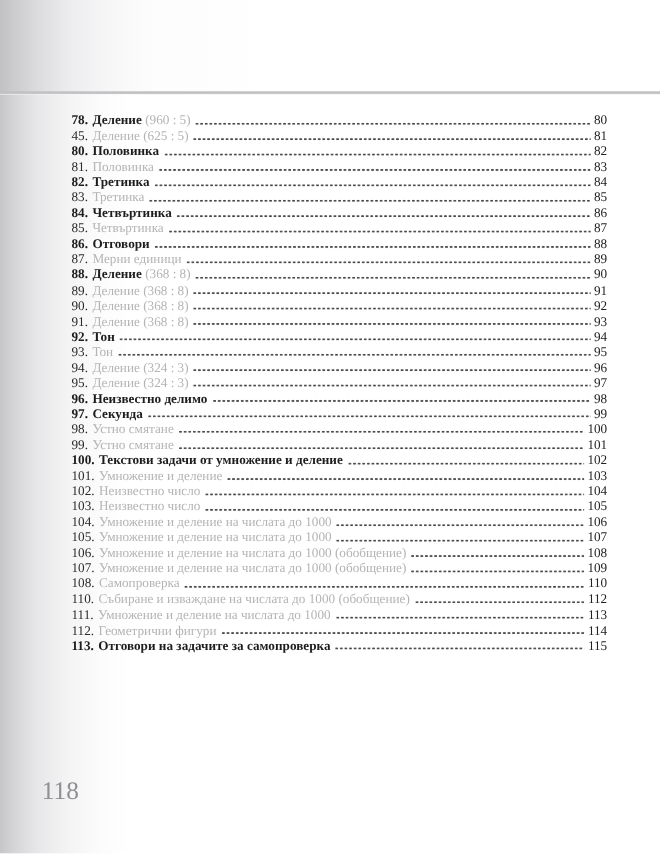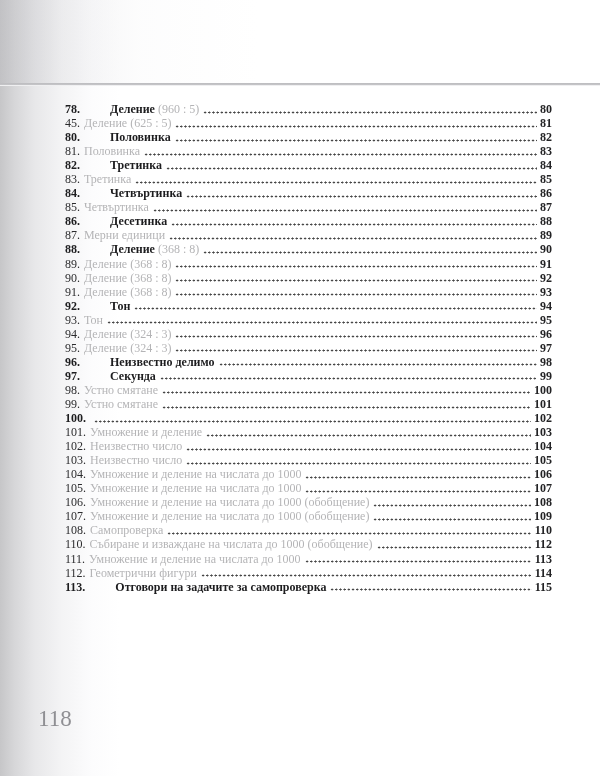--- a/index.html
+++ b/index.html
@@ -55,37 +55,36 @@
     font-size: 12px;
     line-height: 14.05px;
     white-space: nowrap;
   }
   .num {
     margin-right: 4px;
     color: #2b2b2d;
   }
   .row.primary .num { font-weight: bold; color: #1d1d1f; }
   .title { color: #b4b4b6; }
-  .row.primary .title { color: #1d1d1f; font-weight: bold; margin-left: 26px; }
+  .row.primary .title { color: #1d1d1f; font-weight: bold; }
   .suffix { color: #b4b4b6; margin-left: 3px; }
   .suffix:empty { display: none; margin: 0; }
   .leader {
     flex: 1 1 auto;
     min-width: 8px;
     height: 3px;
     align-self: flex-end;
     margin: 0 3px 2.5px 4px;
     background-image: radial-gradient(circle, #474747 0.9px, rgba(0,0,0,0) 1.15px);
     background-size: 4.2px 3px;
     background-repeat: repeat-x;
     background-position: left center;
   }
   .pagenum {
     color: #232325;
-    font-weight: bold;
   }
   .folio {
     position: absolute;
     left: 38px;
     top: 706px;
     font-size: 23px;
     color: #8f8f93;
   }
 </style>
 </head>
@@ -146,21 +145,21 @@
   </div>
       <div class="row secondary">
     <span class="num">85.</span>
     <span class="title">Четвъртинка</span>
 
     <span class="leader"></span>
     <span class="pagenum">87</span>
   </div>
       <div class="row primary">
     <span class="num">86.</span>
-    <span class="title">Десетинка</span>
+    <span class="title">Отговори</span>
 
     <span class="leader"></span>
     <span class="pagenum">88</span>
   </div>
       <div class="row secondary">
     <span class="num">87.</span>
     <span class="title">Мерни единици</span>
 
     <span class="leader"></span>
     <span class="pagenum">89</span>
@@ -244,20 +243,21 @@
   </div>
       <div class="row secondary">
     <span class="num">99.</span>
     <span class="title">Устно смятане</span>
 
     <span class="leader"></span>
     <span class="pagenum">101</span>
   </div>
       <div class="row primary">
     <span class="num">100.</span>
+    <span class="title">Текстови задачи от умножение и деление</span>
 
     <span class="leader"></span>
     <span class="pagenum">102</span>
   </div>
       <div class="row secondary">
     <span class="num">101.</span>
     <span class="title">Умножение и деление</span>
 
     <span class="leader"></span>
     <span class="pagenum">103</span>

